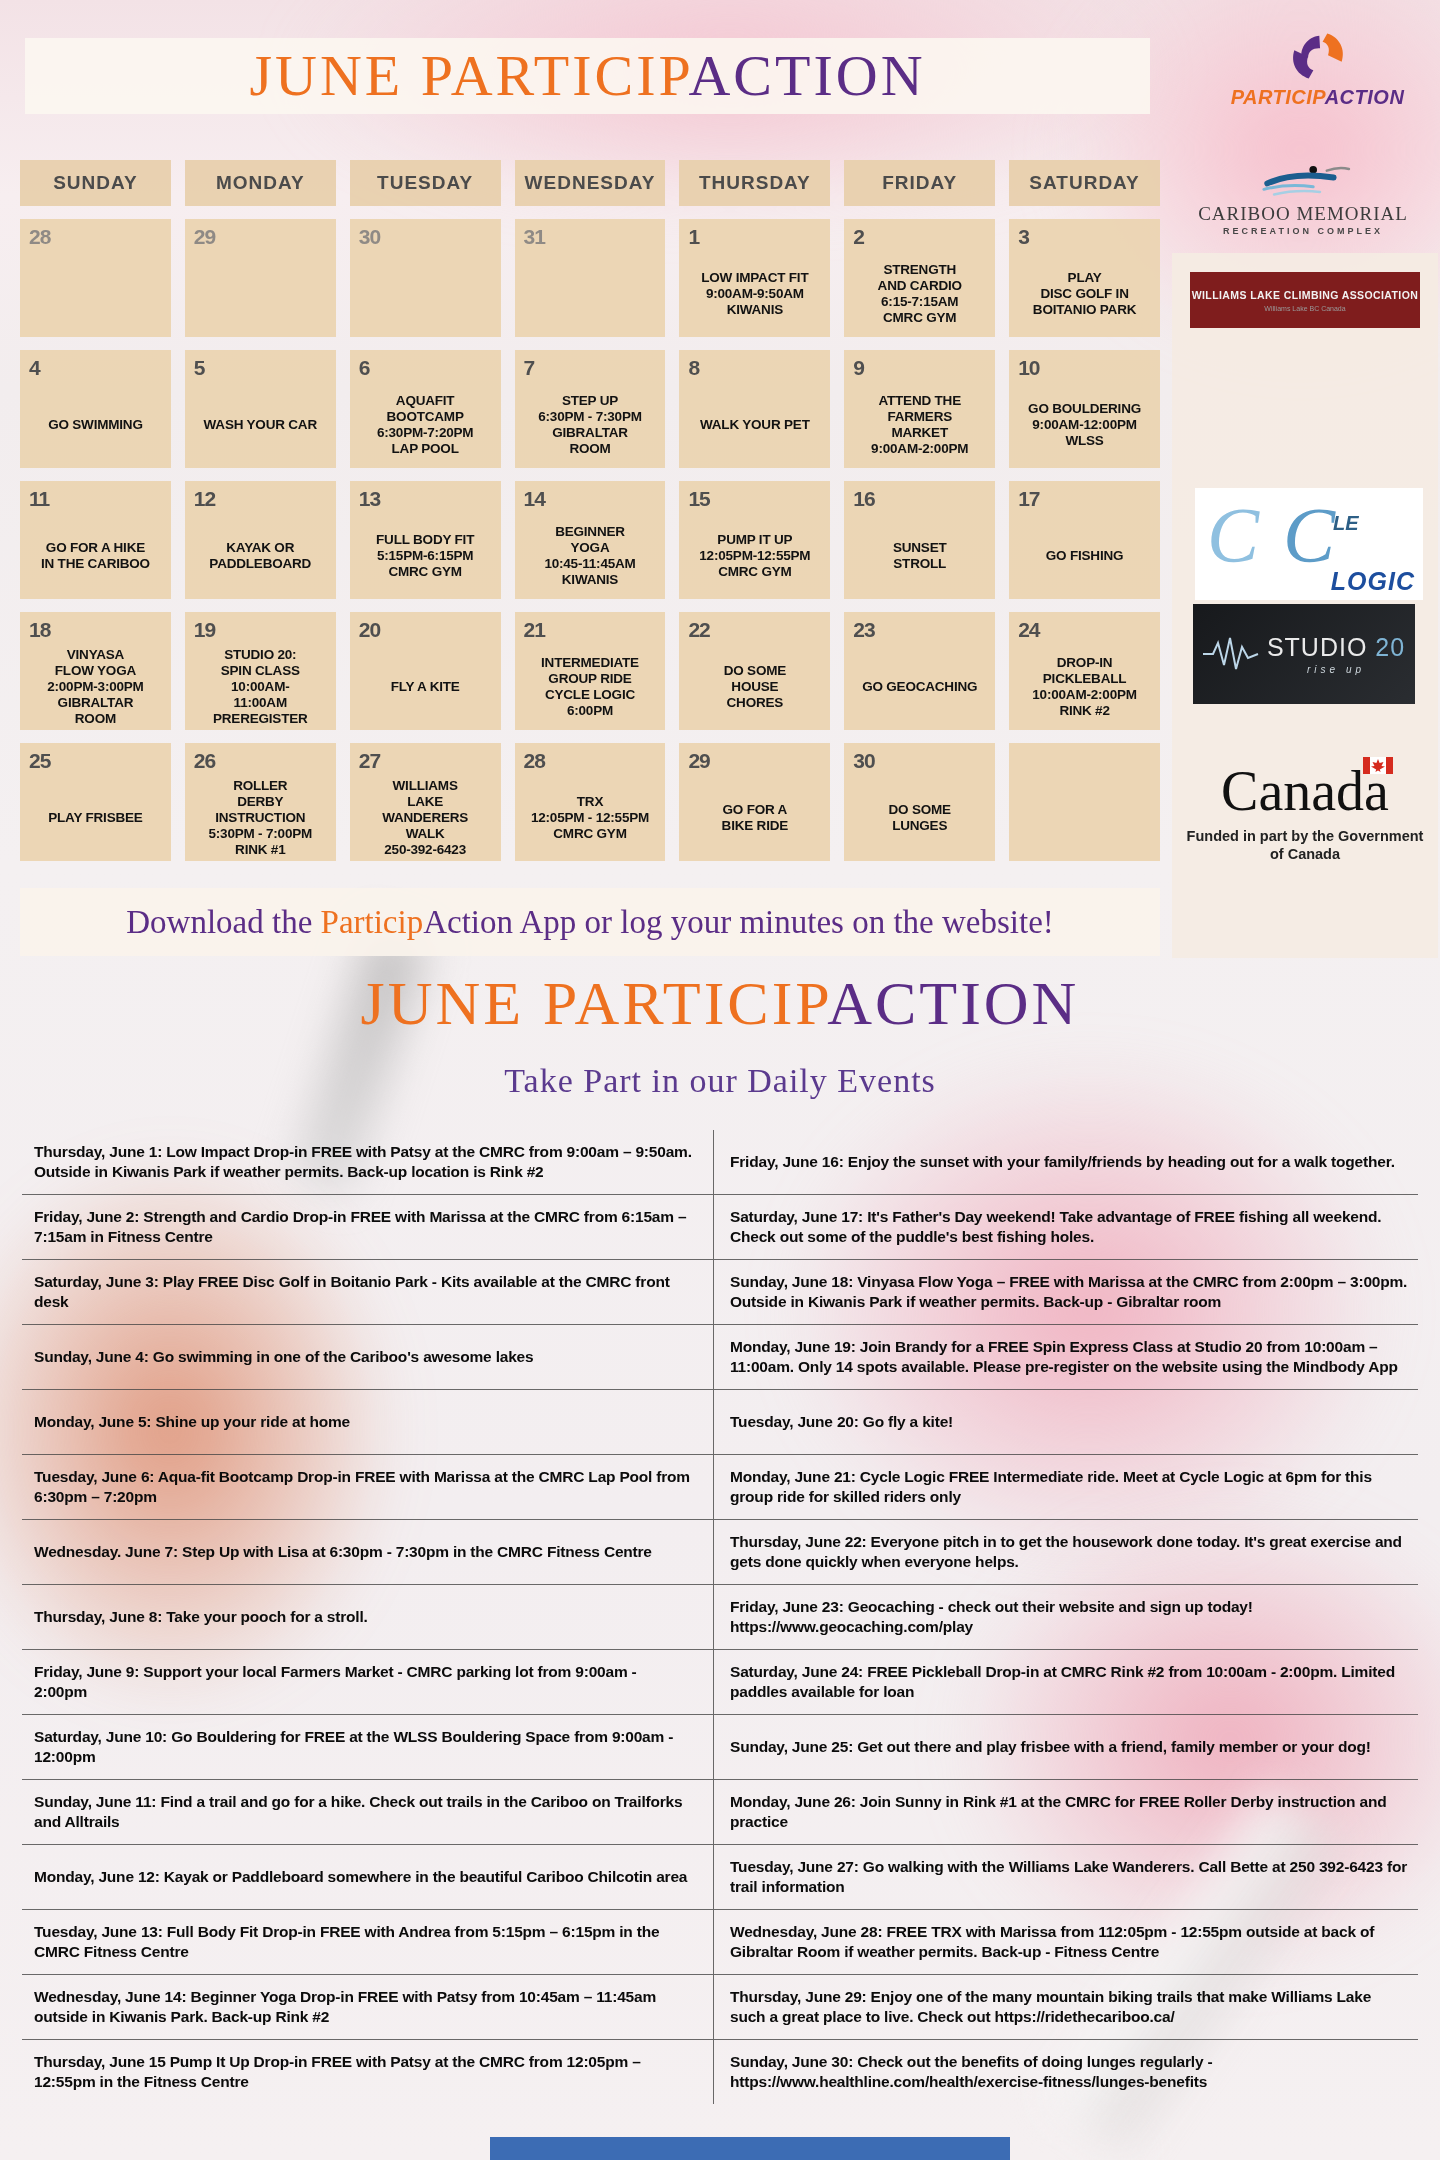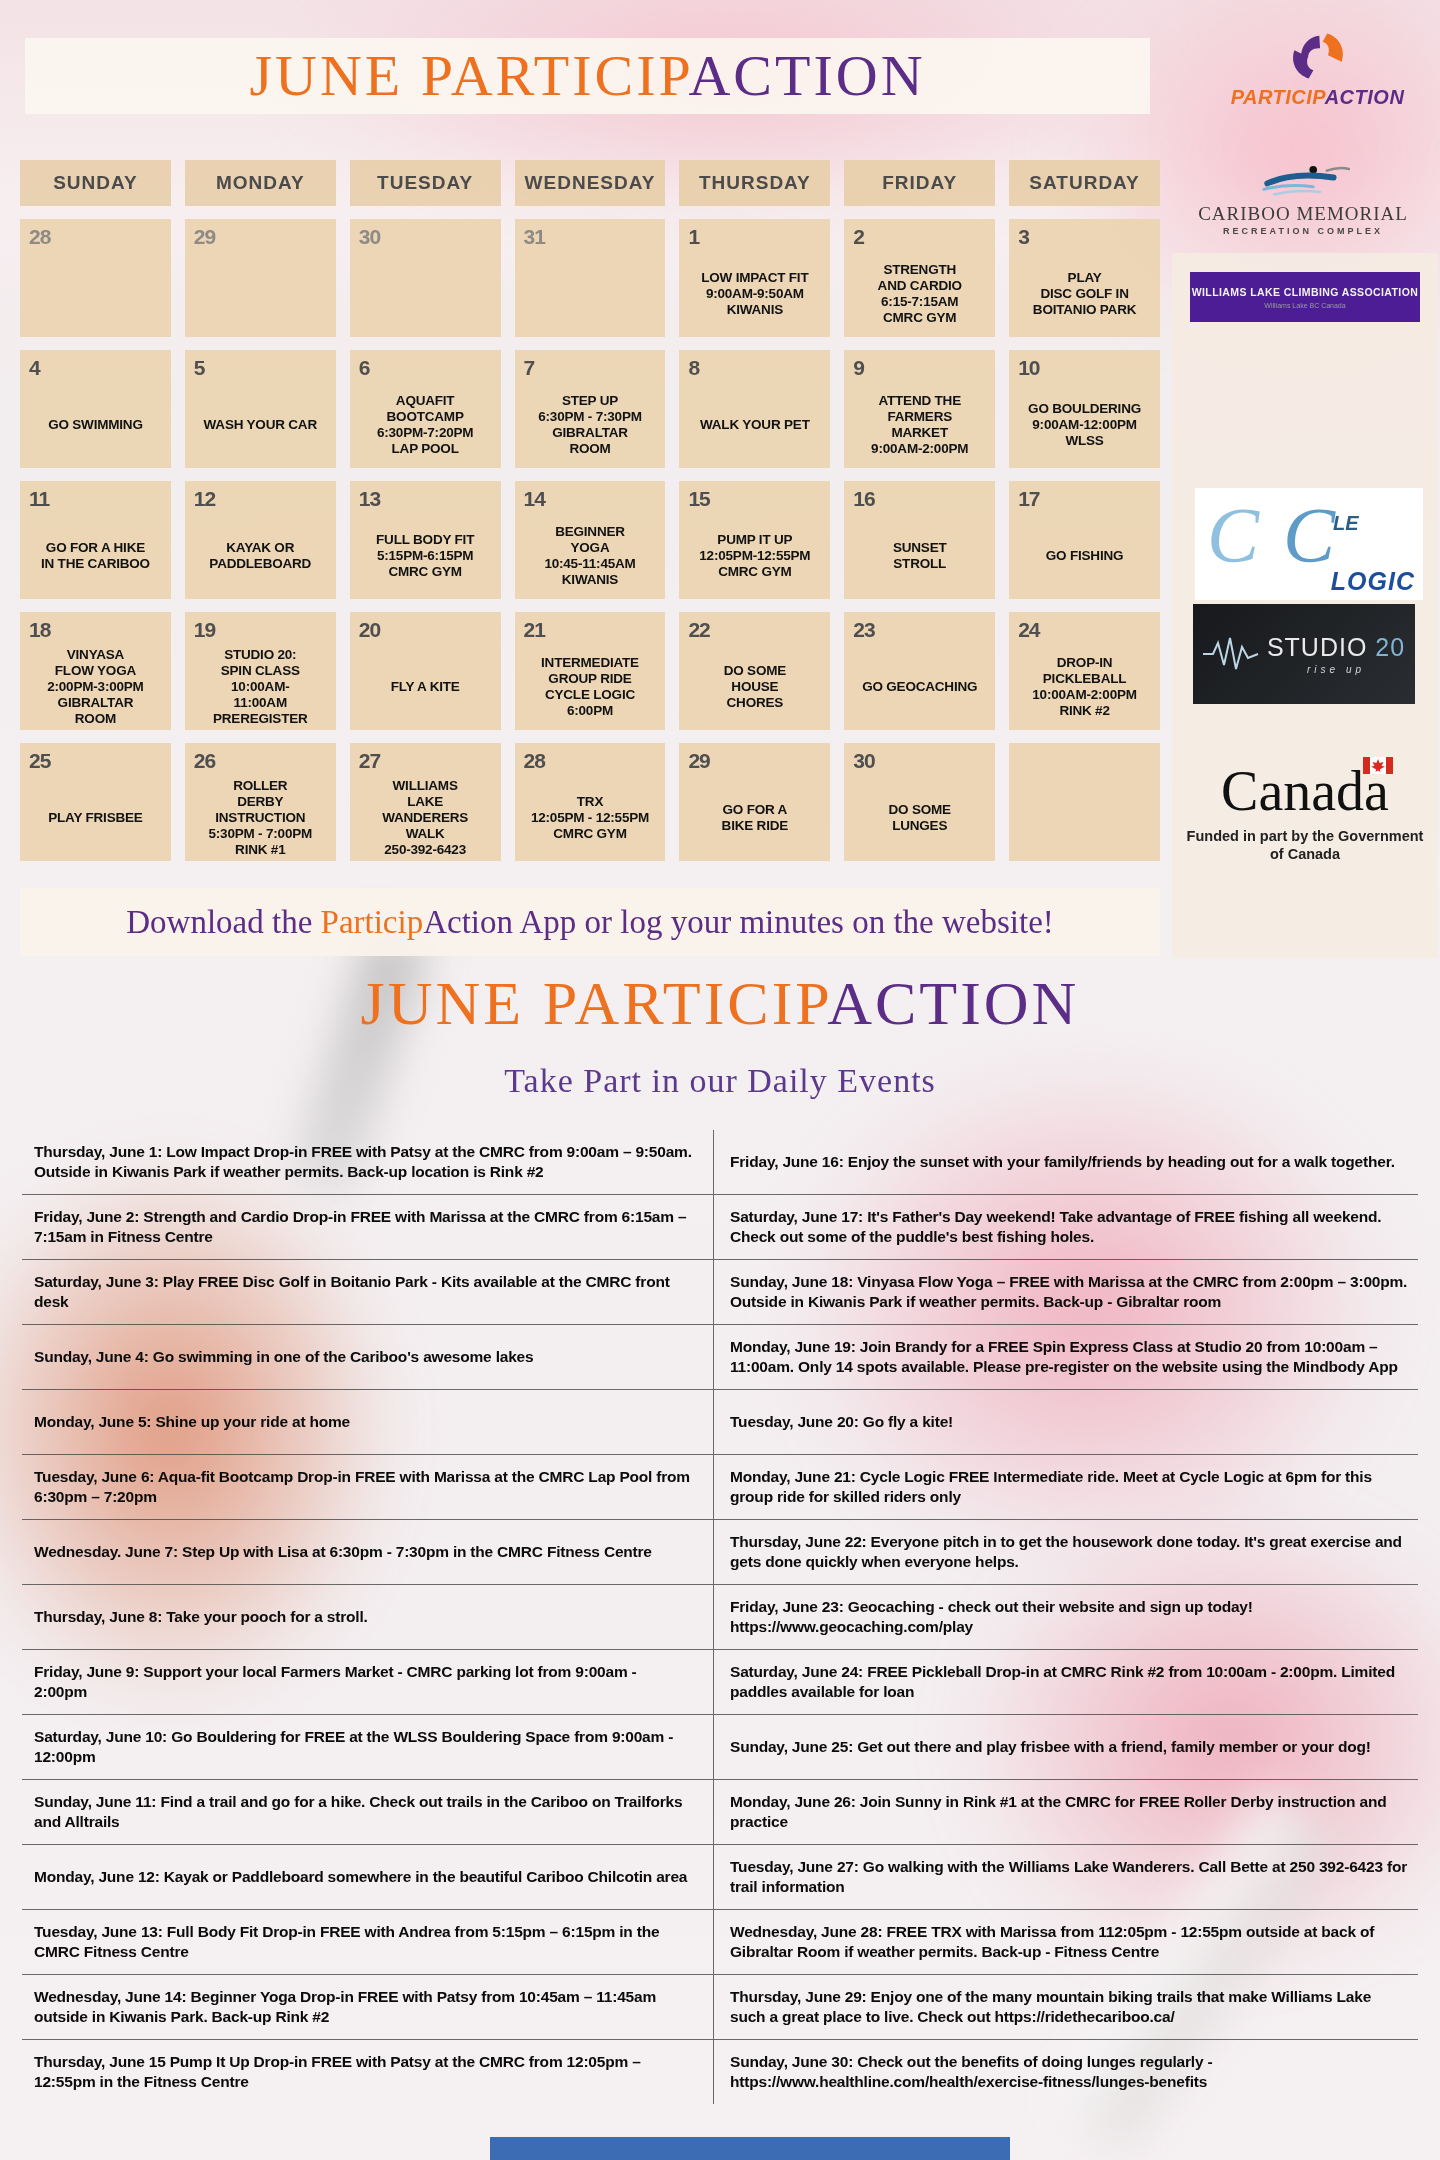--- a/index.html
+++ b/index.html
@@ -40,21 +40,21 @@
     background:rgba(250,243,235,.92);display:flex;align-items:center;justify-content:center;
     font-family:"Liberation Serif",serif;font-size:33px;color:#5b2d86;white-space:nowrap;}
   .dl-banner .o{color:#ee7120;}
 
   
   .side-panel{position:absolute;left:1172px;top:253px;width:266px;height:705px;background:rgba(244,235,227,.95);}
   .logo-block{position:absolute;text-align:center;}
   .cariboo{left:1178px;top:163px;width:250px;}
   .cariboo .l1{font-family:"Liberation Serif",serif;font-size:19px;color:#3c3c3c;letter-spacing:1px;margin-top:2px;}
   .cariboo .l2{font-size:9px;font-weight:bold;color:#474747;letter-spacing:3px;margin-top:1px;}
-  .wlca{left:1190px;top:272px;width:230px;height:50px;background:#4c1d95;display:flex;flex-direction:column;align-items:center;justify-content:center;}
+  .wlca{left:1190px;top:272px;width:230px;height:56px;background:#7f1d1d;display:flex;flex-direction:column;align-items:center;justify-content:center;}
   .wlca .l1{color:#f2f2f2;font-size:10.5px;font-weight:bold;letter-spacing:.4px;}
   .wlca .l2{color:#9a9a9a;font-size:7px;margin-top:4px;}
   .cyclelogic{left:1195px;top:488px;width:228px;height:112px;background:#ffffff;overflow:hidden;}
   .cl-inner{position:relative;width:100%;height:100%;font-style:italic;}
   .cl-c1{position:absolute;left:12px;top:2px;font-family:"Liberation Serif",serif;font-size:78px;color:#8fc0e0;}
   .cl-c2{position:absolute;left:88px;top:2px;font-family:"Liberation Serif",serif;font-size:78px;color:#5d9cc8;}
   .cl-le{position:absolute;left:138px;top:24px;font-size:20px;font-weight:bold;color:#2d5f86;}
   .cl-logic{position:absolute;right:8px;bottom:4px;font-size:25px;font-weight:bold;color:#1d4e9e;letter-spacing:1px;}
   .studio20{left:1193px;top:604px;width:222px;height:100px;background:linear-gradient(135deg,#17191c,#2a2d31);
     display:flex;align-items:center;justify-content:center;gap:8px;}

